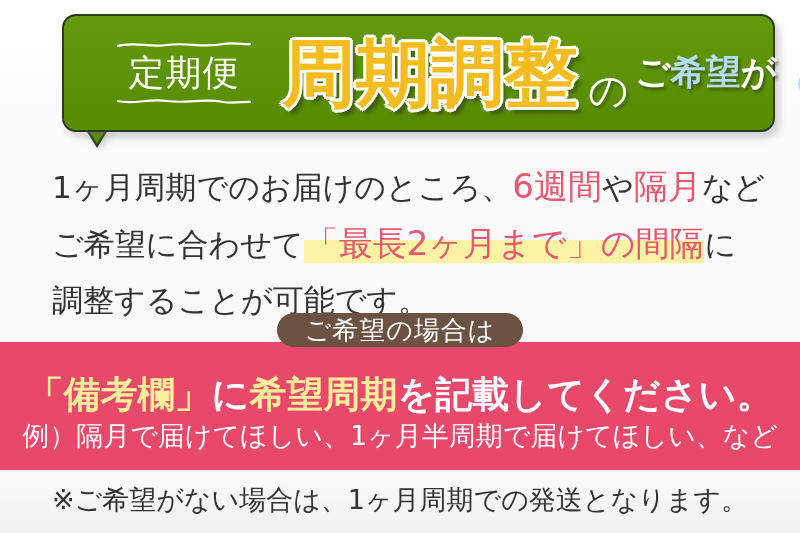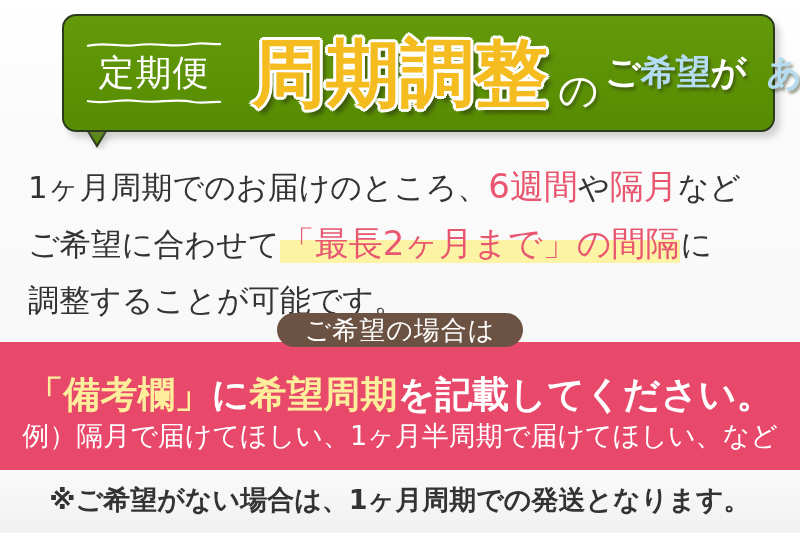--- a/index.html
+++ b/index.html
@@ -67,21 +67,21 @@
     border-right: 9px solid transparent;
     border-top: 15px solid #578c02;
   }
 
   .bubble-inner {
     position: absolute;
     left: 0; top: 0;
     width: 100%; height: 100%;
     display: flex;
     align-items: center;
-    padding-left: 4px;
+    padding-left: 34px;
     box-sizing: border-box;
   }
 
   
   .teikibin-block {
     position: relative;
     width: 152px;
     flex: 0 0 auto;
     display: flex;
     flex-direction: column;
@@ -169,21 +169,21 @@
   .middle-zone {
     position: absolute;
     left: 0;
     top: 150px;
     width: 800px;
     height: 192px;
     background: linear-gradient(180deg, #fbfbfb 0%, #f8f8f8 100%);
   }
   .middle-text {
     position: absolute;
-    left: 28px;
+    left: 52px;
     top: 8px;
     width: 720px;
     color: #333333;
     font-size: 31px;
     line-height: 56px;
     letter-spacing: 0px;
     white-space: nowrap;
   }
   .middle-text .pink-big {
     color: #e8566f;
@@ -265,21 +265,20 @@
   .bottom-note {
     position: absolute;
     left: 0;
     top: 12px;
     width: 800px;
     text-align: center;
     color: #333333;
     font-size: 27px;
     letter-spacing: 0px;
     white-space: nowrap;
-    font-weight: bold;
   }
 </style>
 </head>
 <body>
 
 <div id="banner">
 
   <div class="header-zone">
 
     <div class="bubble-tail"></div>

